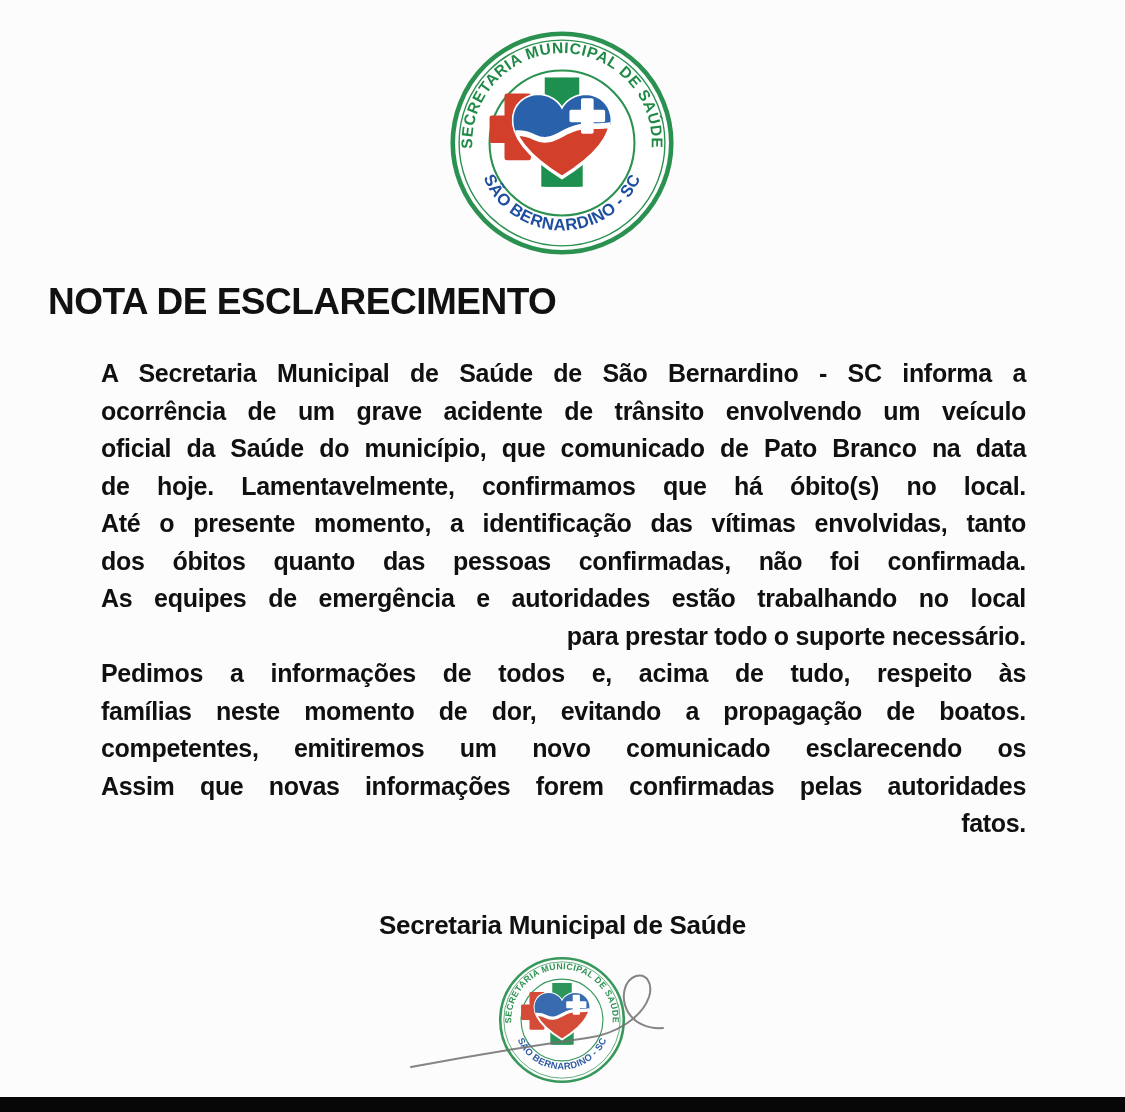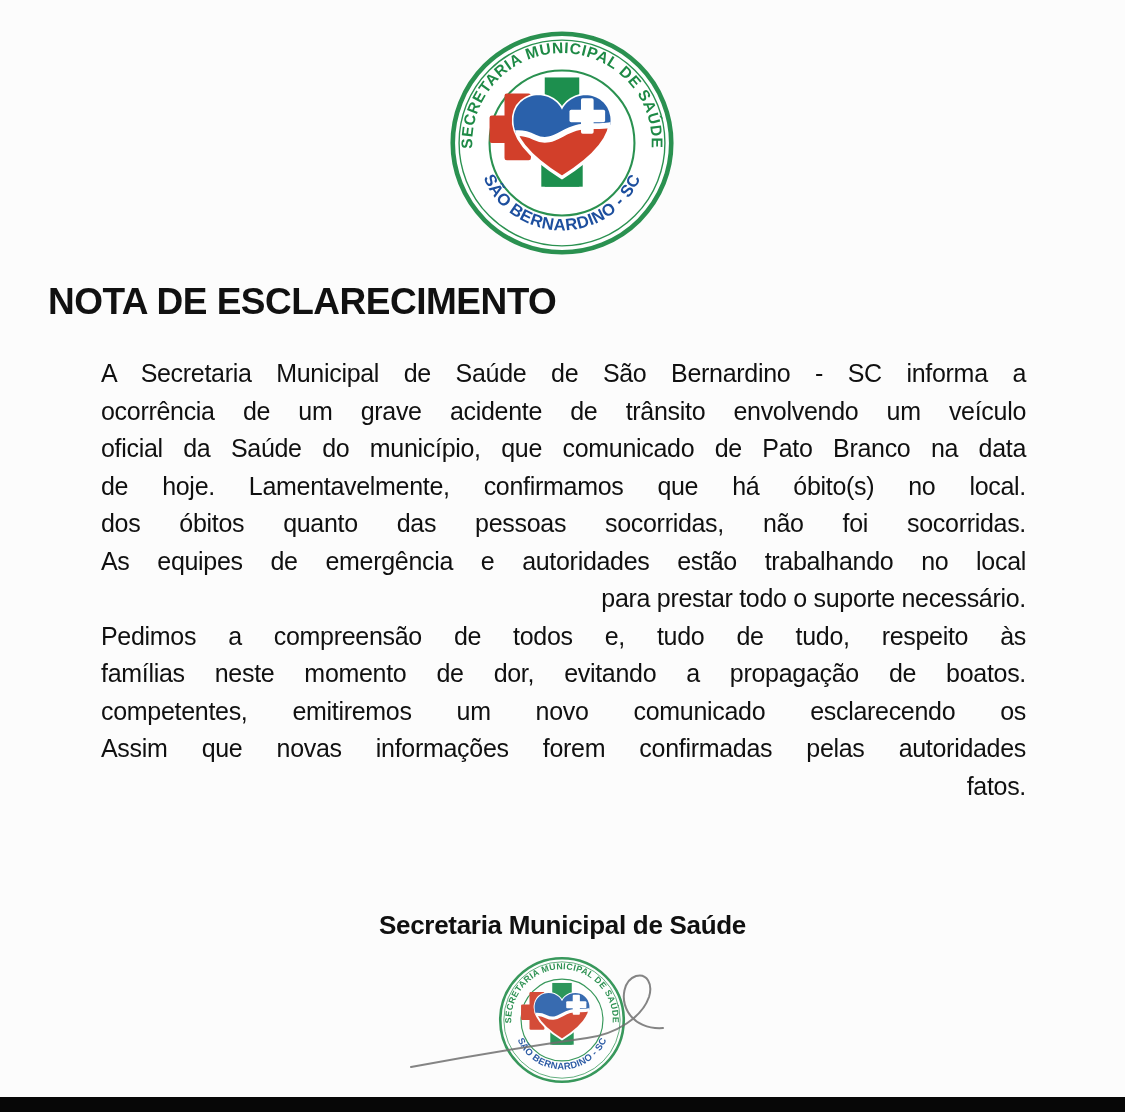--- a/index.html
+++ b/index.html
@@ -14,21 +14,21 @@
   .seal-top{
     position:absolute;left:447px;top:28px;width:230px;height:230px;
   }
   .doc-title{
     position:absolute;left:0;top:280px;width:1125px;
     font-size:37px;font-weight:700;letter-spacing:-0.5px;
     line-height:44px;color:#111;margin-left:48px;
   }
   .body-text{
     position:absolute;left:101px;top:355px;width:925px;
-    font-size:25px;font-weight:400;letter-spacing:-0.3px;
+    font-size:25px;font-weight:700;letter-spacing:-0.3px;
     line-height:37.5px;color:#101010;
   }
   .body-text .line{white-space:normal;text-align:right;}
   .body-text .line.stretch{text-align:justify;text-align-last:justify;}
   .signoff{
     position:absolute;left:0;top:907px;width:1125px;
     text-align:center;
     font-size:26px;font-weight:700;letter-spacing:-0.3px;
     line-height:36px;color:#101010;
   }
@@ -102,24 +102,25 @@
     <use href="#seal"></use>
   </svg>
 
   <div class="doc-title">NOTA DE ESCLARECIMENTO</div>
 
   <div class="body-text">
       <div class="line stretch">A Secretaria Municipal de Saúde de São Bernardino - SC informa a</div>
       <div class="line stretch">ocorrência de um grave acidente de trânsito envolvendo um veículo</div>
       <div class="line stretch">oficial da Saúde do município, que comunicado de Pato Branco na data</div>
       <div class="line stretch">de hoje. Lamentavelmente, confirmamos que há óbito(s) no local.</div>
-      <div class="line stretch">dos óbitos quanto das pessoas socorridas, não foi socorridas.</div>
+      <div class="line stretch">Até o presente momento, a identificação das vítimas envolvidas, tanto</div>
+      <div class="line stretch">dos óbitos quanto das pessoas confirmadas, não foi confirmada.</div>
       <div class="line stretch">As equipes de emergência e autoridades estão trabalhando no local</div>
       <div class="line">para prestar todo o suporte necessário.</div>
-      <div class="line stretch">Pedimos a compreensão de todos e, tudo de tudo, respeito às</div>
+      <div class="line stretch">Pedimos a informações de todos e, acima de tudo, respeito às</div>
       <div class="line stretch">famílias neste momento de dor, evitando a propagação de boatos.</div>
       <div class="line stretch">competentes, emitiremos um novo comunicado esclarecendo os</div>
       <div class="line stretch">Assim que novas informações forem confirmadas pelas autoridades</div>
       <div class="line">fatos.</div>
     </div>
 
   <div class="signoff">Secretaria Municipal de Saúde</div>
 
   <svg class="stamp-wrap" viewBox="0 0 200 200">
     <use href="#seal"></use>

